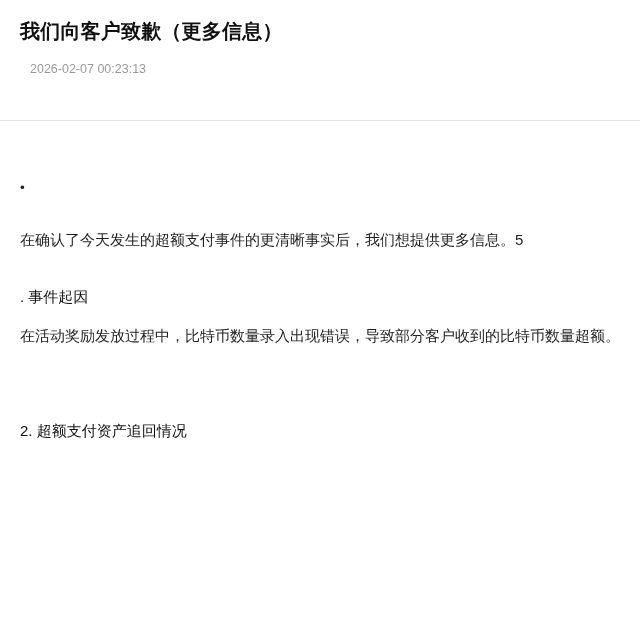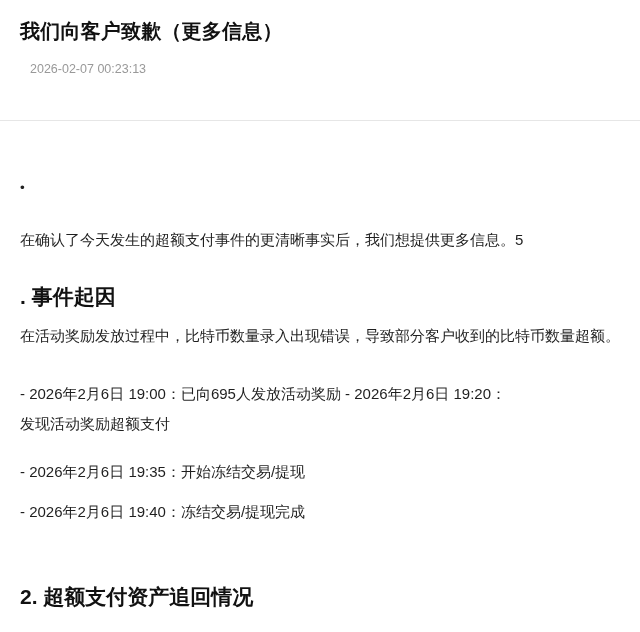--- a/index.html
+++ b/index.html
@@ -67,25 +67,25 @@
     line-height: 22px;
     color: #222222;
   }
   p.para {
     font-size: 15px;
     line-height: 30px;
     color: #1f1f1f;
     margin: 0 0 28px 0;
   }
   h2.section {
-    font-size: 21px;
+    font-size: 15px;
     line-height: 28px;
-    font-weight: bold;
+    font-weight: normal;
     color: #111111;
-    margin: 16px 0 10px 0;
+    margin: 8px 0 10px 0;
   }
   p.tight {
     margin-bottom: 28px;
   }
   .timeline {
     margin: 28px 0 0 0;
   }
   .timeline p {
     font-size: 15px;
     line-height: 30px;
@@ -122,25 +122,19 @@
       <span class="bullet-dot">•</span>
     </div>
 
     <p class="para">在确认了今天发生的超额支付事件的更清晰事实后，我们想提供更多信息。5</p>
 
     <h2 class="section">. 事件起因</h2>
 
     <p class="para tight">在活动奖励发放过程中，比特币数量录入出现错误，导致部分客户收到的比特币数量超额。</p>
 
 
-    <div class="timeline">
-      <p class="first">- 2026年2月6日 19:00：已向695人发放活动奖励 - 2026年2月6日 19:20：</p>
-      <p class="cont">发现活动奖励超额支付</p>
-      <p>- 2026年2月6日 19:35：开始冻结交易/提现</p>
-      <p>- 2026年2月6日 19:40：冻结交易/提现完成</p>
-    </div>
 
     <div class="block-gap"></div>
 
     <h2 class="section">2. 超额支付资产追回情况</h2>
 
   </div>
 </div>
 
 </body></html>

